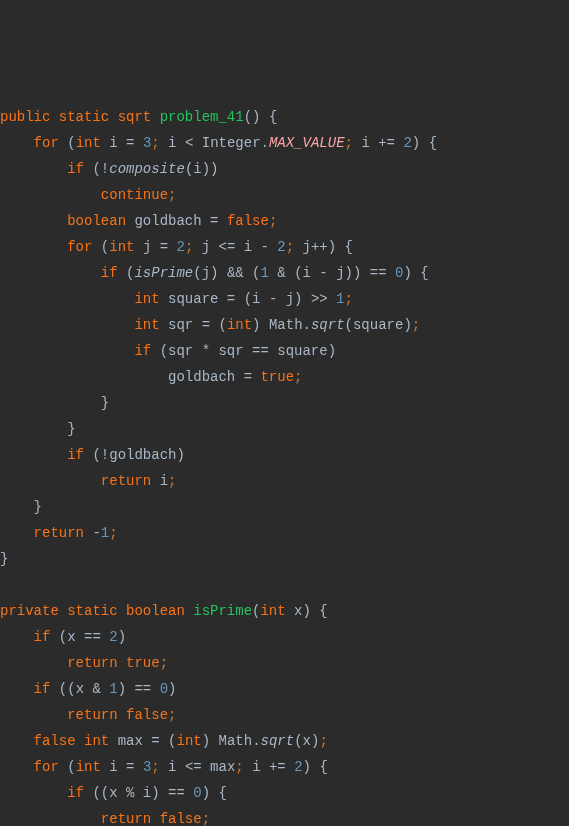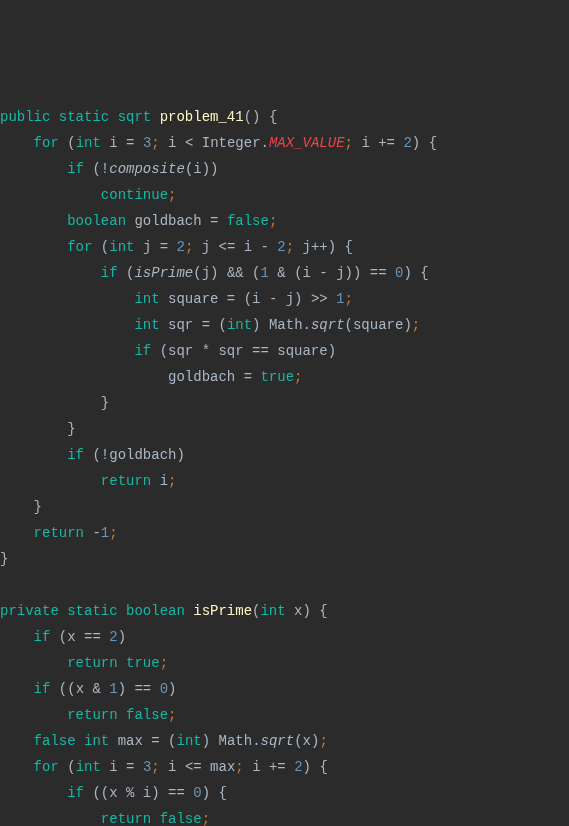--- a/index.html
+++ b/index.html
@@ -9,24 +9,24 @@
     font-size: 14px;
     line-height: 26px;
     color: #a9b7c6;
     white-space: pre;
     padding: 0;
     width: 569px;
     height: 826px;
     overflow: hidden;
   }
   .code { padding: 0; }
-  .kw { color: #14b8a6; }   
-  .mname { color: #fef9c3; }   
+  .kw { color: #f97316; }   
+  .mname { color: #22c55e; }   
   .call { font-style: italic; color: #a9b7c6; } 
-  .constf { color: #ef4444; font-style: italic; } 
+  .constf { color: #fca5a5; font-style: italic; } 
   .num { color: #6897bb; }
   .semi { color: #cc7832; }
   .paren { color: #a9b7c6; }
   .brace { color: #a9b7c6; }
 </style>
 </head>
 <body>
 
 
 

